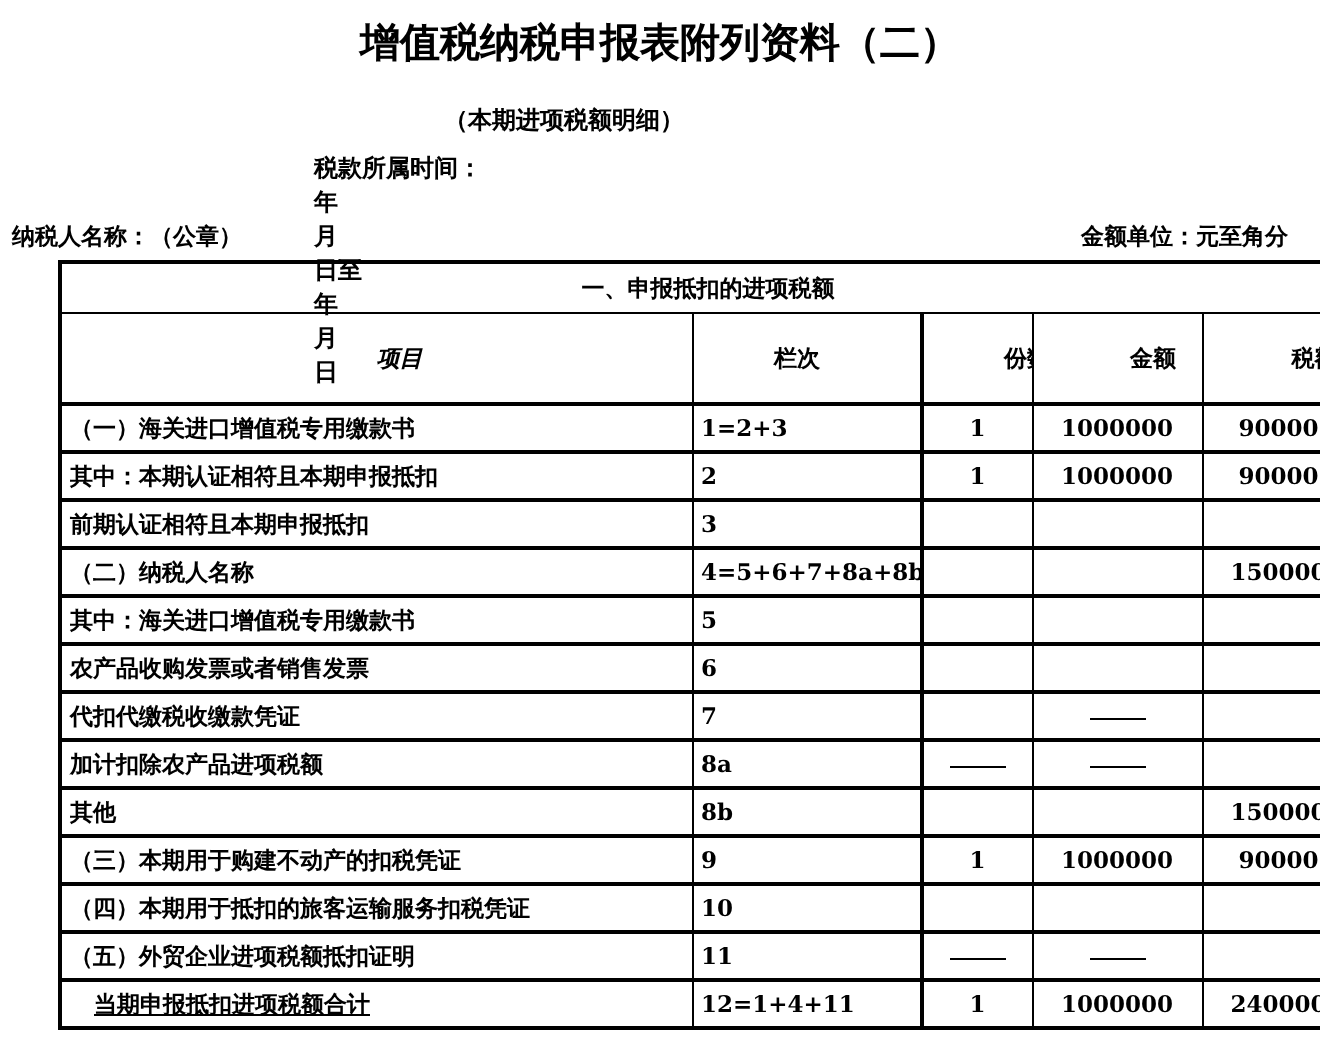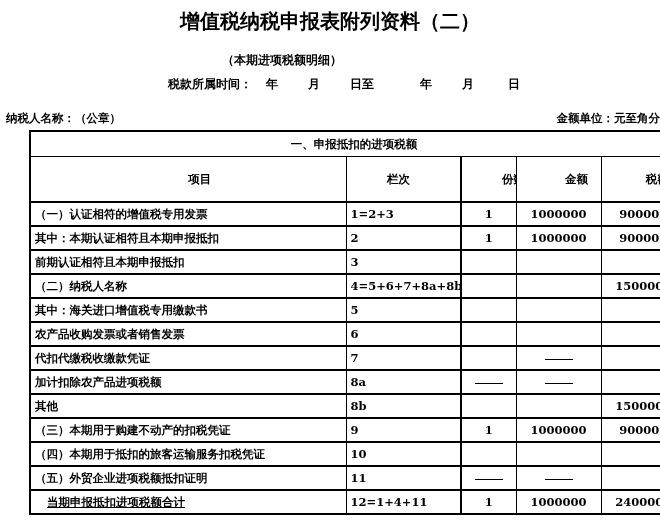--- a/index.html
+++ b/index.html
@@ -26,36 +26,37 @@
   }
   .subtitle {
     position: absolute;
     left: 0; top: 52px; width: 564px;
     text-align: center;
     font-size: 12px;
     font-weight: 900;
   }
   .period {
     position: absolute;
-    top: 76px; left: 168px;
+    top: 76px; left: 157px;
     font-size: 12px;
     white-space: nowrap;
     display: flex;
     gap: 0;
+    flex-direction: column;
   }
   .period span { display: inline-block; }
   .info-left {
     position: absolute;
     top: 111px; left: 6px;
     font-size: 11.5px;
     white-space: nowrap;
   }
   .info-right {
     position: absolute;
-    top: 111px; right: 0;
+    top: 111px; right: 16px;
     font-size: 11.5px;
     white-space: nowrap;
     margin-left: 43px;
   }
   table.report {
     position: absolute;
     left: 6px; top: 130px;
     width: 648px;
     border-collapse: collapse;
     table-layout: fixed;
@@ -74,21 +75,21 @@
   table.report th { font-weight: bold; padding-left: 40px; }
   .sec-head td {
     text-align: center;
     height: 24px !important;
     font-size: 12px;
   }
   .col-head th {
     height: 44px !important;
     text-align: center;
   }
-  .col-head th.c-item { padding-left: 27px; }
+  .col-head th.c-item { padding-left: 27px; font-style: italic; }
   .col-head th.c-line { text-align: right; padding-right: 50px; }
   td.item { text-align: left; }
   td.indent1 { padding-left: 52px; }
   td.indent2 { padding-left: 100px; }
   td.line { text-align: left; padding-left: 3px; }
   td.num { text-align: center; }
   td.dash { text-align: center; }
   .dash-bar {
     display: inline-block;
     width: 28px;
@@ -132,21 +133,21 @@
   <tr class="col-head">
     <th class="c-item">项目</th>
     <th class="c-line">栏次</th>
     <th class="c3">份数</th>
     <th>金额</th>
     <th>税额</th>
   </tr>
   </tbody>
     <tbody id="rows">
       <tr class="row">
-    <td class="item">（一）认证相符的增值税专用发票</td>
+    <td class="item">（一）海关进口增值税专用缴款书</td>
     <td class="line">1=2+3</td>
     <td class="num c3">1</td>
     <td class="num">1000000</td>
     <td class="num">90000</td>
   </tr>
       <tr class="row">
     <td class="item indent1">其中：本期认证相符且本期申报抵扣</td>
     <td class="line">2</td>
     <td class="num c3">1</td>
     <td class="num">1000000</td>

